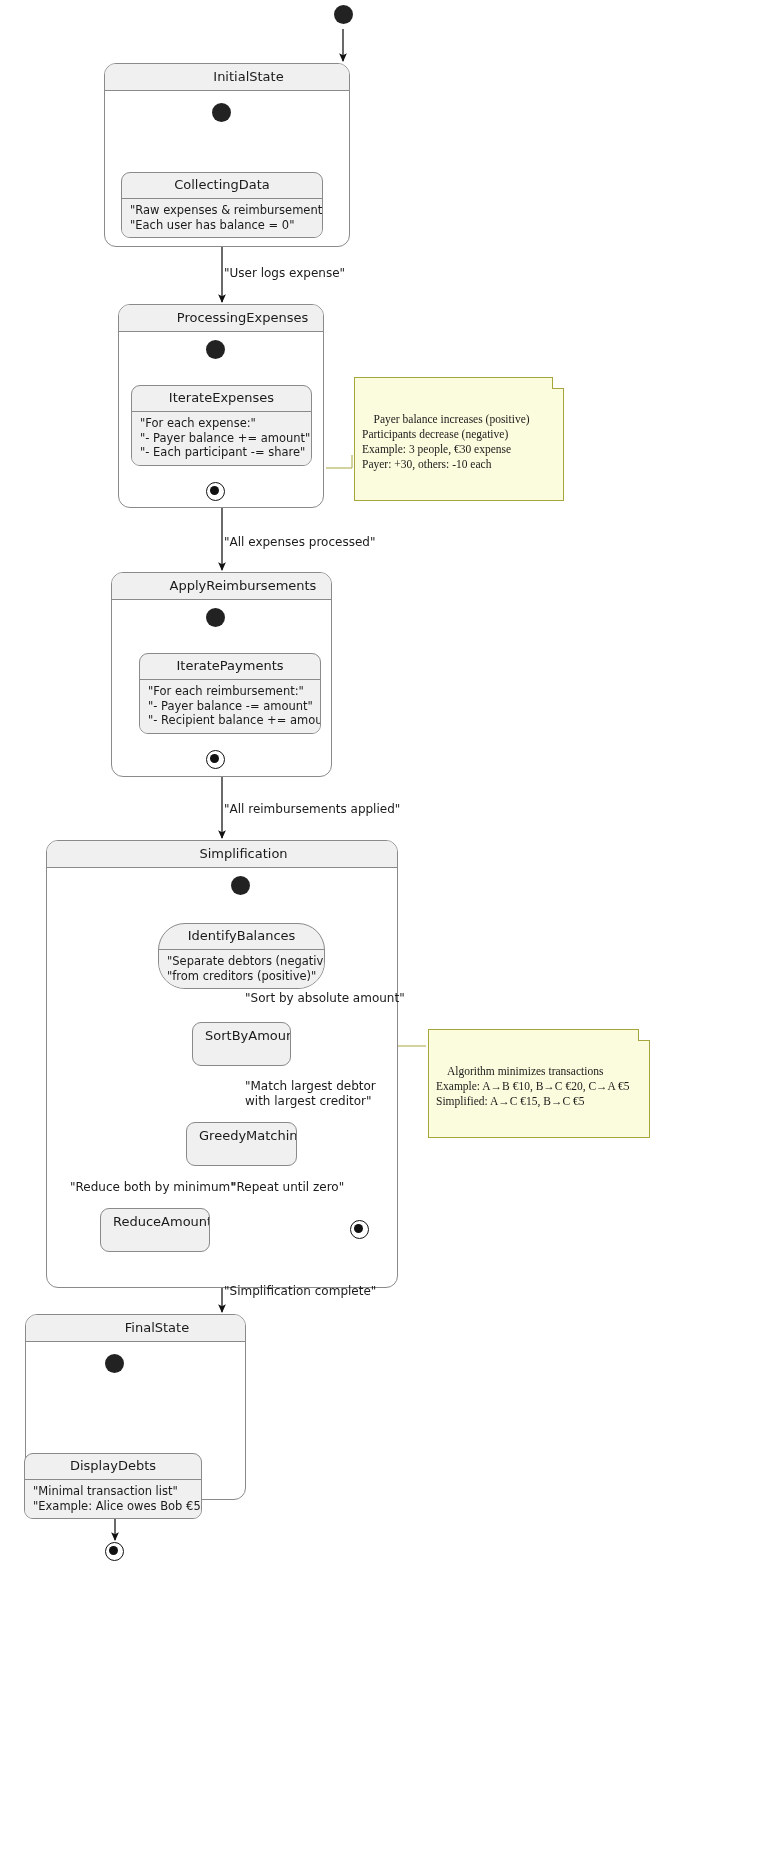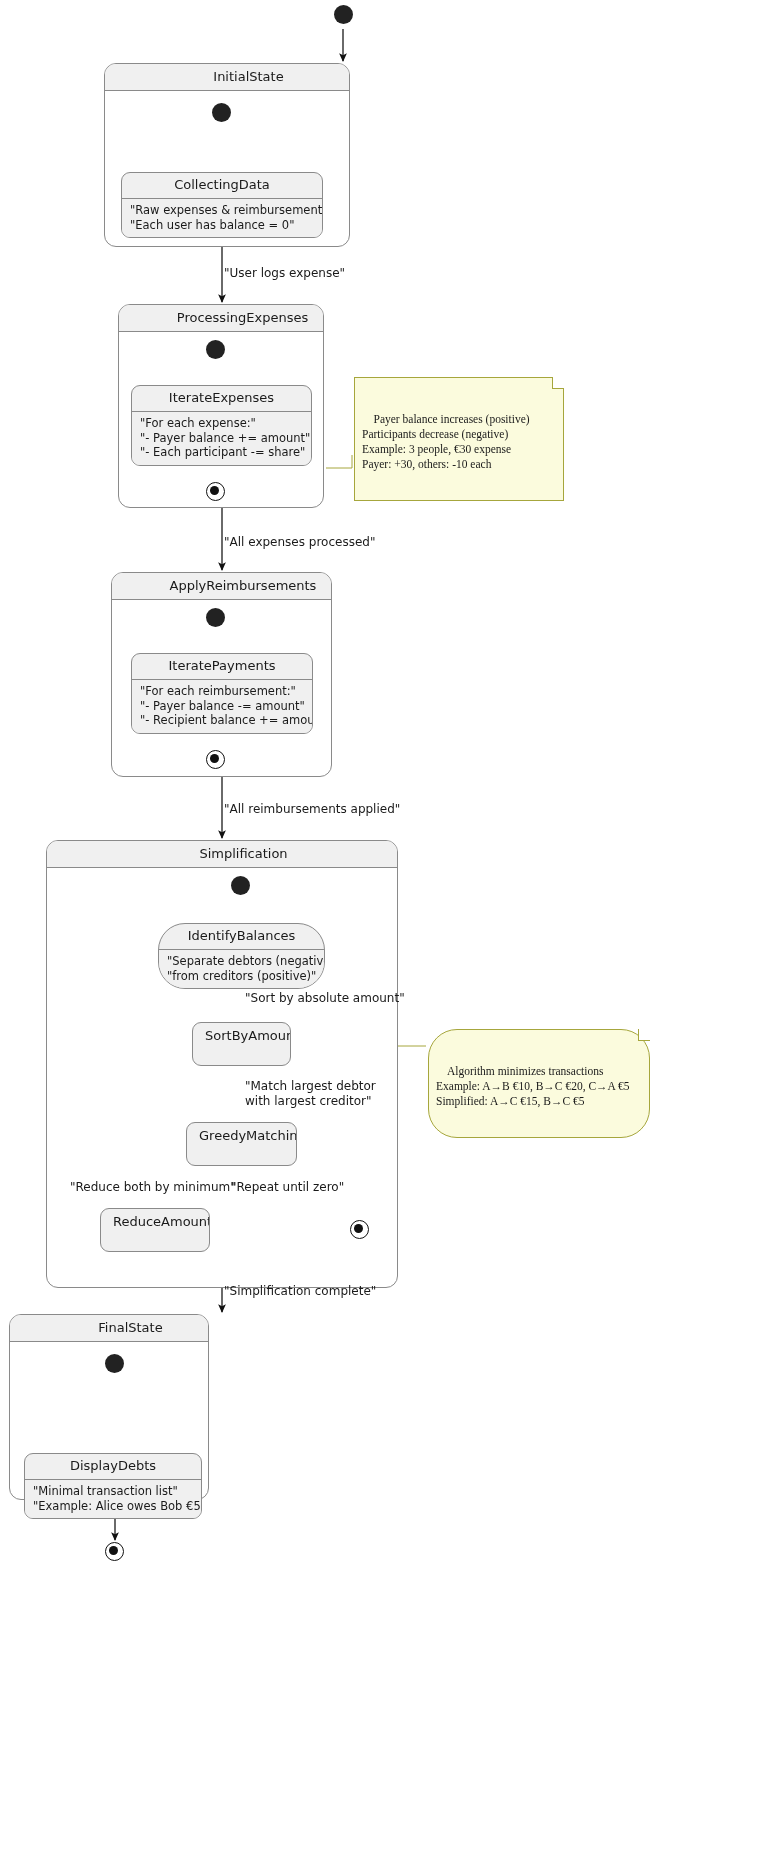--- a/index.html
+++ b/index.html
@@ -156,21 +156,21 @@
 Example: 3 people, €30 expense
 Payer: +30, others: -10 each</span>
   </div>
 
   <div class="tlabel" style="left:224px;top:535px;">"All expenses processed"</div>
 
   <div class="composite" style="left:111px;top:572px;width:221px;height:205px;">
     <div class="ctitle">ApplyReimbursements</div>
   </div>
   <div class="startdot" style="left:206px;top:608px;"></div>
-  <div class="state" style="left:131px;top:653px;width:182px;">
+  <div class="state" style="left:139px;top:653px;width:182px;">
     <div class="stitle">IteratePayments</div>
     <div class="sbody">"For each reimbursement:"
 "- Payer balance -= amount"
 "- Recipient balance += amount"</div>
   </div>
   <div class="enddot" style="left:206px;top:750px;"></div>
 
   <div class="tlabel" style="left:224px;top:802px;">"All reimbursements applied"</div>
 
   <div class="composite" style="left:46px;top:840px;width:352px;height:448px;">
@@ -199,30 +199,30 @@
 
   <div class="tlabel" style="left:70px;top:1180px;">"Reduce both by minimum"</div>
   <div class="tlabel" style="left:231px;top:1180px;">"Repeat until zero"</div>
 
   <div class="state nobody" style="left:100px;top:1208px;width:110px;height:44px;">
     <div class="stitle">ReduceAmounts</div>
   </div>
 
   <div class="enddot" style="left:350px;top:1220px;"></div>
 
-  <div class="note" style="left:428px;top:1029px;width:222px;border-radius:29px;">
+  <div class="note" style="left:428px;top:1029px;width:222px;">
     <span class="dogear"></span>
     <span>Algorithm minimizes transactions
 Example: A→B €10, B→C €20, C→A €5
 Simplified: A→C €15, B→C €5</span>
   </div>
 
   <div class="tlabel" style="left:224px;top:1284px;">"Simplification complete"</div>
 
-  <div class="composite" style="left:9px;top:1314px;width:200px;height:186px;">
+  <div class="composite" style="left:25px;top:1314px;width:221px;height:186px;">
     <div class="ctitle">FinalState</div>
   </div>
   <div class="startdot" style="left:105px;top:1354px;"></div>
   <div class="state" style="left:24px;top:1425px;width:178px;margin-top:28px;">
     <div class="stitle">DisplayDebts</div>
     <div class="sbody">"Minimal transaction list"
 "Example: Alice owes Bob €50"</div>
   </div>
 
   <div class="enddot" style="left:105px;top:1542px;"></div>

